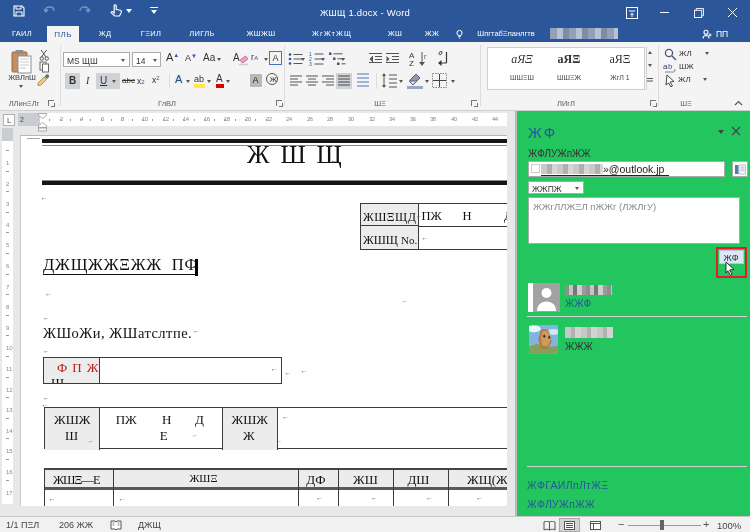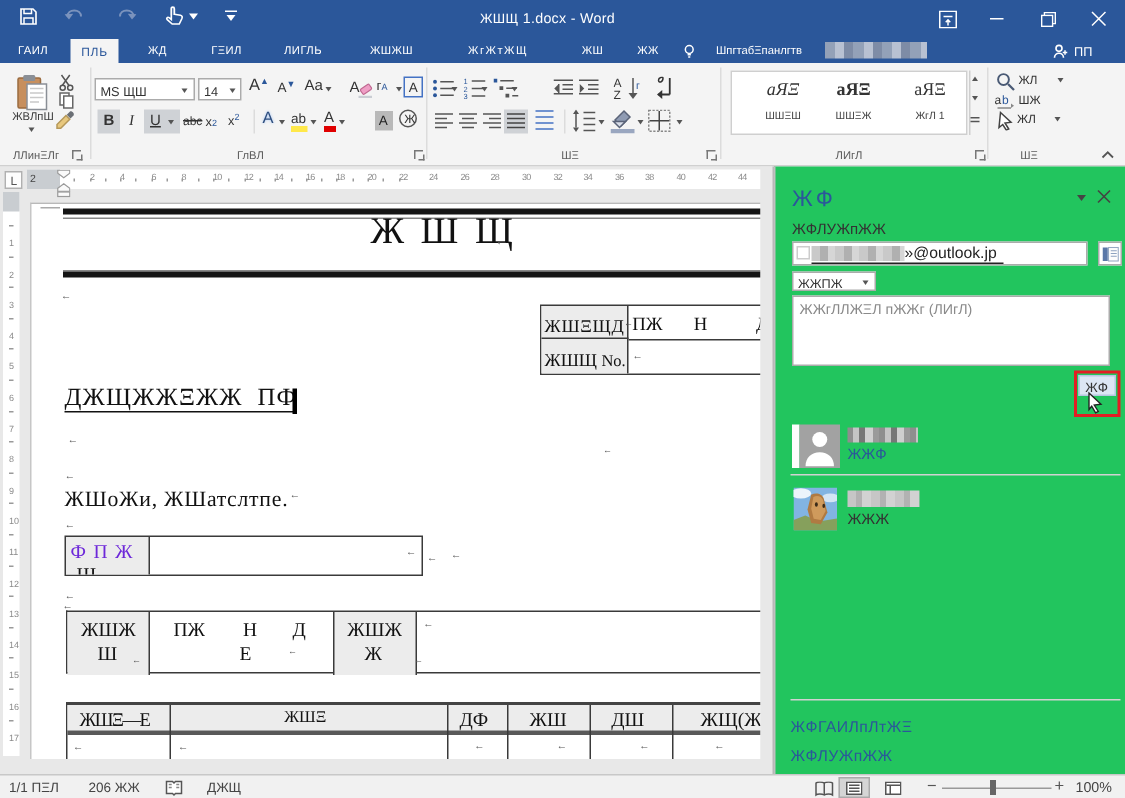--- a/index.html
+++ b/index.html
@@ -412,21 +412,21 @@
  <div class="abs" style="left:174.3px;top:123px;width:2.5px;height:17px;background:#000"></div>
  <span class="pil" style="left:24px;top:154px;font-size:7px">←</span>
  <span class="pil" style="left:381px;top:162px;font-size:6px">←</span>
  <span class="pil" style="left:279.5px;top:231px;font-size:7px">←</span>
  <span class="pil" style="left:22px;top:178px;font-size:7px">←</span>
  <div class="abs serif" id="shitaki" style="left:22px;top:188.5px;font-size:14.5px;color:#111;letter-spacing:.5px">ЖШоЖи, ЖШатcлтпе.</div>
  <span class="pil" style="left:172px;top:191px;font-size:7px">←</span>
  <span class="pil" style="left:22px;top:211px;font-size:7px">←</span>
  <div class="abs" style="left:22px;top:220.8px;width:238.7px;height:27.5px;border:1.2px solid #3a3a3a;overflow:hidden">
  <div class="abs" style="left:0;top:0;width:56px;height:27.5px;background:#ececec;border-right:1px solid #3a3a3a"></div>
- <div class="abs serif" style="left:3px;top:2.5px;font-size:13px;letter-spacing:5px;color:#6d28d9">ФПЖ</div>
+ <div class="abs serif" style="left:13px;top:2.5px;font-size:13px;letter-spacing:5px;color:#b91c1c">ФПЖ</div>
  <div class="abs serif" style="left:7px;top:17.5px;font-size:13px;color:#111">Щ</div>
 </div>
  <span class="pil" style="left:249.5px;top:229px;font-size:7px">←</span>
  <span class="pil" style="left:263.5px;top:233px;font-size:7px">←</span>
  <span class="pil" style="left:22px;top:258px;font-size:7px">←</span>
  <span class="pil" style="left:20.5px;top:264.7px;font-size:7px">←</span>
  <div class="abs" style="left:23px;top:271px;width:463.5px;height:42px;border-top:1.2px solid #3a3a3a;border-left:1.2px solid #3a3a3a;border-bottom:1.2px solid #3a3a3a">
  <div class="abs" style="left:0;top:0;width:55.3px;height:42px;background:#ececec;border-right:1px solid #3a3a3a"></div>
  <div class="abs" style="left:176.5px;top:0;width:56.5px;height:42px;background:#ececec;border-left:1px solid #3a3a3a;border-right:1px solid #3a3a3a"></div>
  <div class="abs serif" style="left:9px;top:3.5px;font-size:13px;color:#111">ЖШЖ</div>
@@ -484,21 +484,21 @@
           <rect x="0" y="1" width="3.5" height="9" fill="#5b78a8"></rect>
           <rect x="4" y="1" width="6.5" height="9" fill="#fdfdfd" stroke="#97a9c4" stroke-width=".7"></rect>
           <path d="M5.5 3.2h4M5.5 5h4M5.5 6.8h4" stroke="#8ea3c0" stroke-width=".7"></path>
         </svg>
       </div>
  <div class="pane-in" style="left:11px;top:70px;width:56px;height:13px">
         <span style="position:absolute;left:3px;top:1.5px;font-size:8.5px;color:#333">ЖЖПЖ</span>
         <div class="dtri" style="left:46px;top:5px"></div>
       </div>
  <div class="pane-in" style="left:11px;top:86px;width:212px;height:47px">
-        <span style="position:absolute;left:4px;top:3px;font-size:9.5px;color:#8a8a8a">ЖЖгЛЛЖΞЛ пЖЖг (ЛИгЛ)</span>
+        <span style="position:absolute;left:4px;top:3px;font-size:9.5px;color:#8a8a8a">ЖЖгЛЛЖΞЛ пЖЖг (ЛЖЛгУ)</span>
       </div>
  <div class="abs" style="left:198.5px;top:136px;width:31.5px;height:31px;border:2.5px solid #e31e24"></div>
  <div class="abs" style="left:202px;top:139px;width:25px;height:14px;background:#dce6f4;border:1px solid #b7c6e0">
         <span style="position:absolute;left:3.5px;top:1.5px;font-size:9px;color:#333">ЖФ</span>
       </div>
  <svg class="abs" style="left:207px;top:150px" width="13" height="15" viewBox="0 0 13 15">
         <path d="M2 1l8 7.5-4.5.5 2.7 4.3-1.8 1-2.6-4.5L2 12z" fill="#fff" stroke="#222" stroke-width=".9"></path>
       </svg>
  <div class="abs" style="left:10.5px;top:172px;width:5px;height:28.5px;background:#fdfdfd"></div>
  <div class="abs" style="left:15.5px;top:172px;width:27.5px;height:28.5px;background:#a2a2a2"><svg width="27" height="28" viewBox="0 0 27 28">

